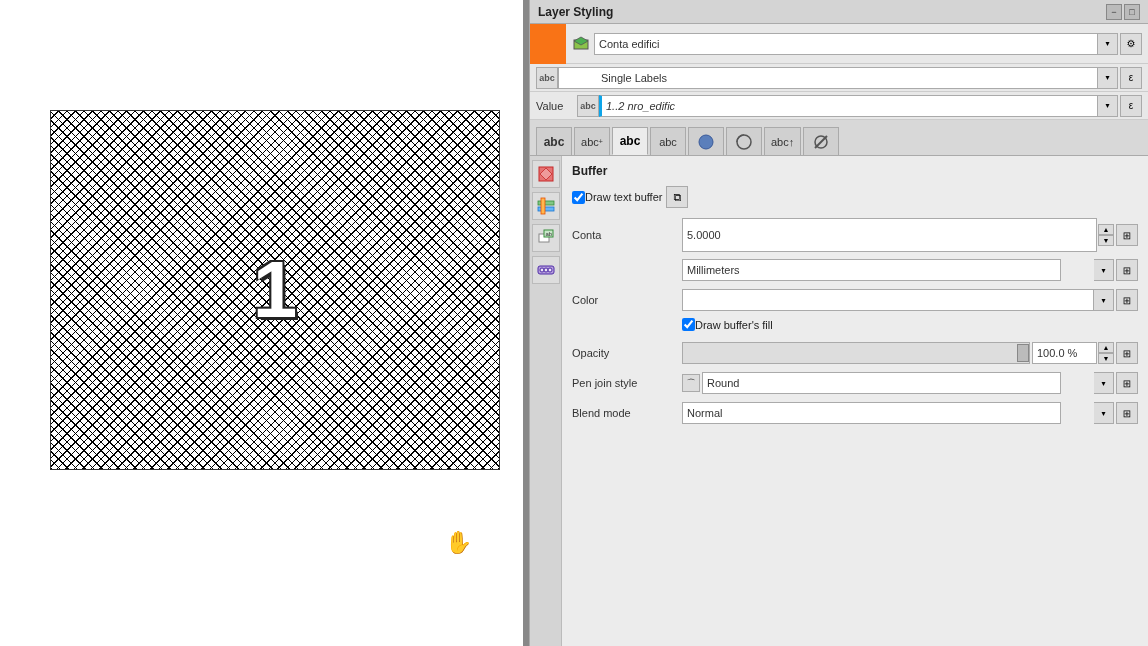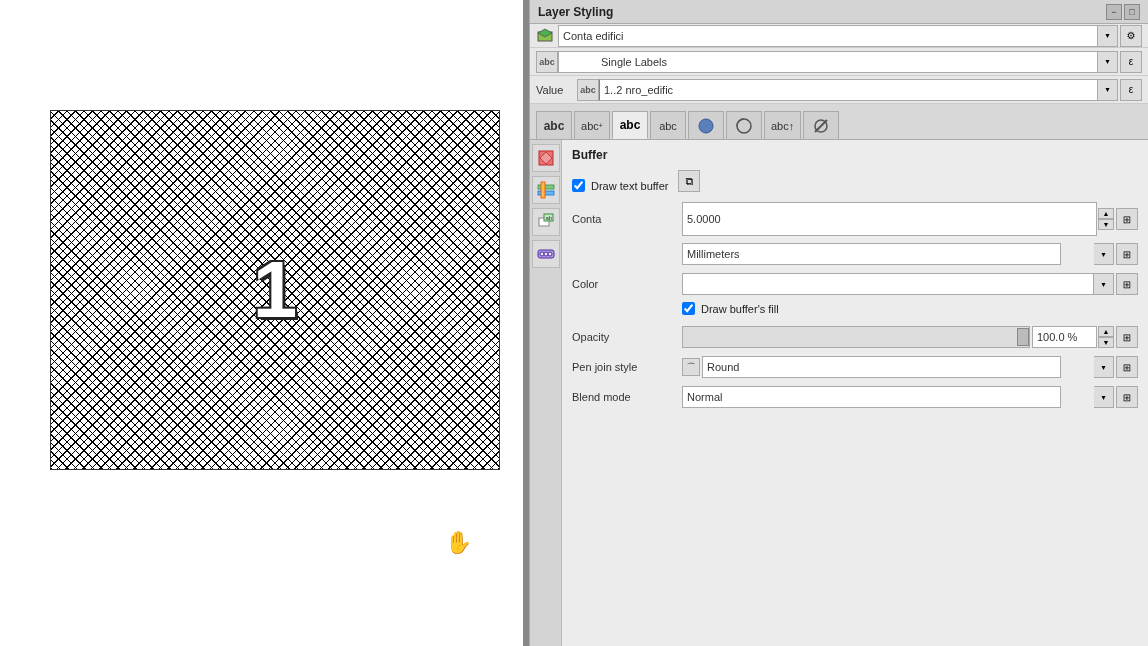--- a/index.html
+++ b/index.html
@@ -114,21 +114,22 @@
       color: #333;
     }
 
     
     .layer-row {
       display: flex;
       align-items: center;
       padding: 3px 6px;
       background: #e8e8e8;
       border-bottom: 1px solid #ccc;
-      height: 24px;
+      height: 40px;
+      margin-left: 36px;
     }
 
     .layer-icon {
       width: 18px;
       height: 18px;
       margin-right: 4px;
       display: flex;
       align-items: center;
       justify-content: center;
     }
@@ -295,23 +296,22 @@
     .section-title {
       font-weight: bold;
       font-size: 12px;
       color: #222;
       margin-bottom: 8px;
     }
 
     
     .checkbox-row {
       display: flex;
-      align-items: flex-end;
+      align-items: center;
       margin-bottom: 10px;
-      gap: 6px;
     }
 
     .checkbox-row input[type=checkbox] {
       width: 13px;
       height: 13px;
       cursor: pointer;
     }
 
     .checkbox-label {
       font-size: 11px;
@@ -553,21 +553,21 @@
       </select>
       <div class="dropdown-arrow">▾</div>
     </div>
     <div class="settings-btn">ε</div>
   </div>
 
   <div class="value-row">
     <span class="value-label">Value</span>
     <div class="value-select-container">
       <div class="value-abc-icon">abc</div>
-      <select class="value-select" style="border-left:1px solid #0ea5e9;">
+      <select class="value-select" style="border-left:3px solid #0ea5e9;font-style:italic;">
         <option>1..2 nro_edific</option>
       </select>
       <div class="dropdown-arrow">▾</div>
     </div>
     <div class="settings-btn">ε</div>
   </div>
 
   <div class="tabs-row">
     <div class="tab-btn" style="font-size:12px;font-weight:bold;">abc</div>
     <div class="tab-btn" style="font-size:11px;">abc<sub style="font-size:7px;">+</sub></div>

